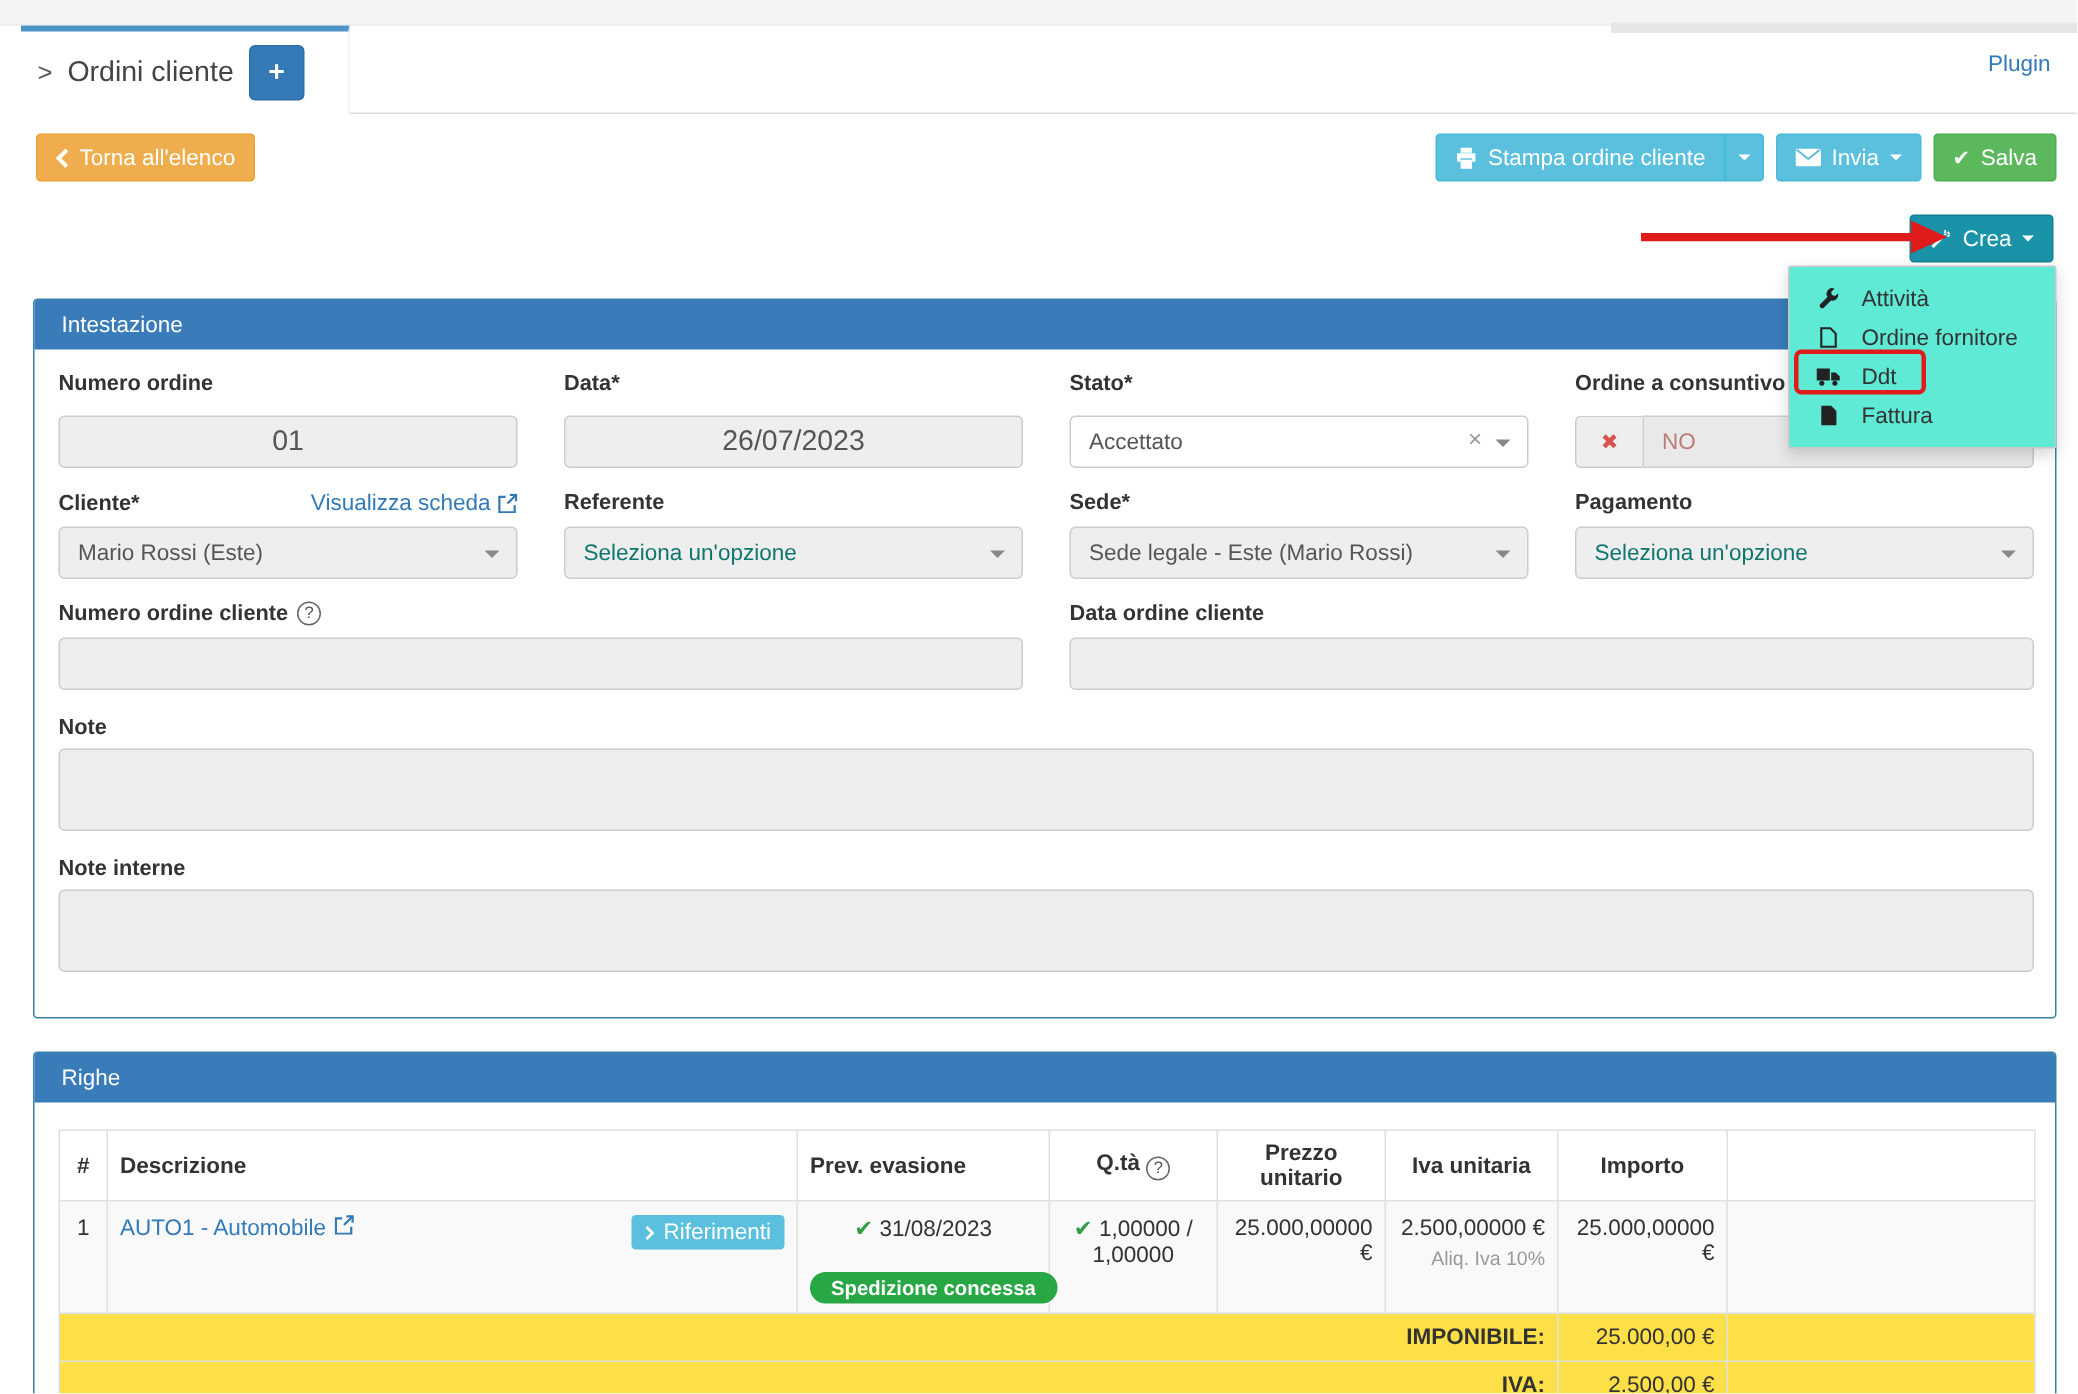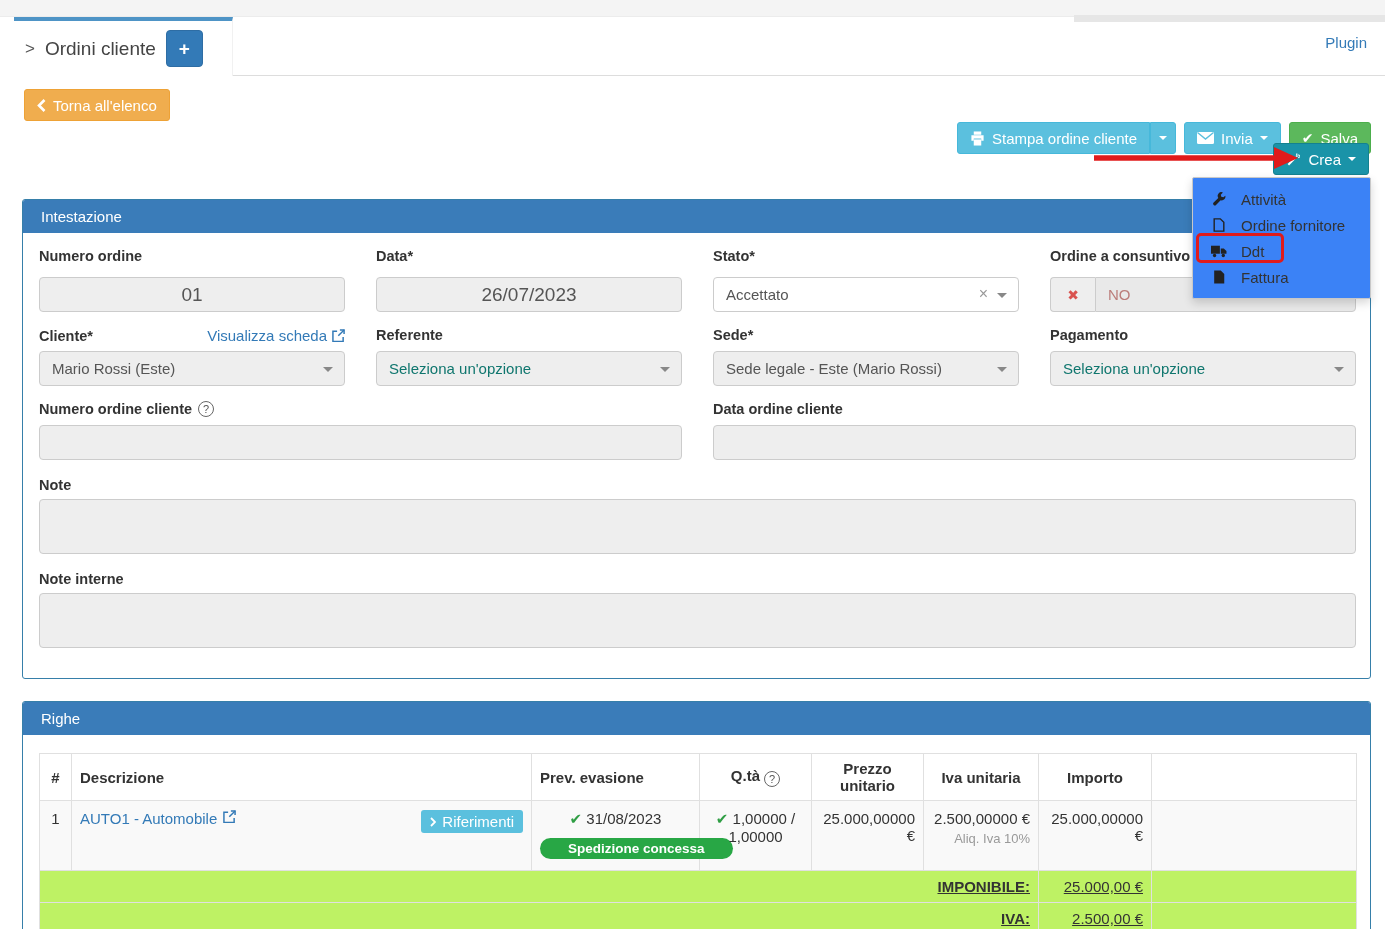--- a/index.html
+++ b/index.html
@@ -17,34 +17,34 @@
   .tabrow-border { position:absolute; left:233px; top:75px; width:1152px; height:1px; background:#ddd; }
   .plugin-link { position:absolute; right:18px; top:34px; color:#337ab7; font-size:15px; cursor:pointer; }
 
   
   .btn { display:inline-flex; align-items:center; justify-content:center; gap:7px; height:32px; border-radius:3px; color:#fff; font-size:15px; padding:0 12px; border:1px solid transparent; cursor:pointer; white-space:nowrap; }
   .btn-warning { background:#f0ad4e; border-color:#eea236; }
   .btn-info { background:#5bc0de; border-color:#46b8da; }
   .btn-success { background:#5cb85c; border-color:#4cae4c; }
   .btn-teal { background:#1a93a8; border-color:#14818f; }
   .btn-back { position:absolute; left:24px; top:89px; }
-  .toolbar-right { position:absolute; right:14px; top:89px; display:flex; gap:8px;margin-top:33px; }
+  .toolbar-right { position:absolute; right:14px; top:89px; display:flex; gap:8px; }
   .split-group { display:flex; }
   .split-main { border-radius:3px 0 0 3px; }
   .split-caret { width:26px; padding:0; border-radius:0 3px 3px 0; border-left:1px solid #46b8da; }
   .caret { width:0; height:0; border-left:4px solid transparent; border-right:4px solid transparent; border-top:4px solid #fff; display:inline-block; }
   .btn-crea { position:absolute; right:16px; top:143px; }
   .chk-glyph { font-size:14px; line-height:1; }
 
   
   .arrow-svg { position:absolute; left:1090px; top:144px; z-index:13; }
   .ddt-red-box { position:absolute; left:1196px; top:233px; width:88px; height:30px; border:3px solid #e01b1b; border-radius:5px; z-index:12; }
 
   
-  .create-menu { position:absolute; left:1192px; top:177px; width:179px; background:#3b82f6; border:1px solid #c8c8c8; border-radius:2px; box-shadow:0 4px 10px rgba(0,0,0,.16); padding:8px 0; z-index:10; }
+  .create-menu { position:absolute; left:1192px; top:177px; width:179px; background:#5eead4; border:1px solid #c8c8c8; border-radius:2px; box-shadow:0 4px 10px rgba(0,0,0,.16); padding:8px 0; z-index:10; }
   .menu-item { display:flex; align-items:center; height:26px; padding:0 18px; font-size:15px; color:#333; cursor:pointer; }
   .menu-icon { width:16px; display:flex; justify-content:center; color:#222; margin-right:14px; }
 
   
   .panel { position:absolute; left:22px; width:1349px; background:#fff; border:1px solid #367fa9; border-radius:3px; }
   .panel-header { height:33px; background:#3a7cb9; color:#fff; font-size:15px; display:flex; align-items:center; padding-left:18px; border-radius:2px 2px 0 0; }
   #panel-intestazione { top:199px; height:480px; }
   #panel-righe { top:701px; height:300px; }
 
   
@@ -67,24 +67,24 @@
 
   
   .rtable { position:absolute; left:16px; top:51px; width:1317px; border-collapse:collapse; table-layout:fixed; font-size:15px; }
   .rtable th, .rtable td { border:1px solid #e0e0e0; padding:6px 8px; }
   .rtable th { font-weight:700; height:34px; background:#fff; }
   .row-data td { background:#f9f9f9; height:70px; vertical-align:top; padding-top:9px; }
   .th-c, .td-c { text-align:center; }
   .td-r { text-align:right; padding-right:6px; }
   .descr-wrap { display:flex; justify-content:space-between; align-items:flex-start; }
   .badge-rif { background:#5bc0de; color:#fff; font-size:15px; padding:3px 9px; border-radius:3px; display:inline-flex; align-items:center; gap:6px; cursor:pointer; white-space:nowrap; }
-  .pill-green { background:#28a745; color:#fff; font-weight:700; font-size:13.5px; padding:3px 28px; border-radius:12px; display:inline-block; margin-top:10px; white-space:nowrap; }
+  .pill-green { background:#28a745; color:#fff; font-weight:700; font-size:13.5px; padding:3px 14px; border-radius:12px; display:inline-block; margin-top:20px; white-space:nowrap; }
   .green { color:#2f9e44; }
   .sub-gray { color:#999; font-size:13px; margin-top:4px; }
-  .row-total td { background:#bef264; height:32px; vertical-align:middle;text-decoration:underline; }
+  .row-total td { background:#fde047; height:32px; vertical-align:middle; }
   .total-lbl { text-align:right; font-weight:700; padding-right:10px; }
   a { text-decoration:none; }
   .link-cell { color:#337ab7; display:inline-flex; align-items:flex-start; gap:6px; cursor:pointer; }
 </style>
 </head>
 <body>
 
 <div id="canvas">
 
   <div class="topstrip"></div>

